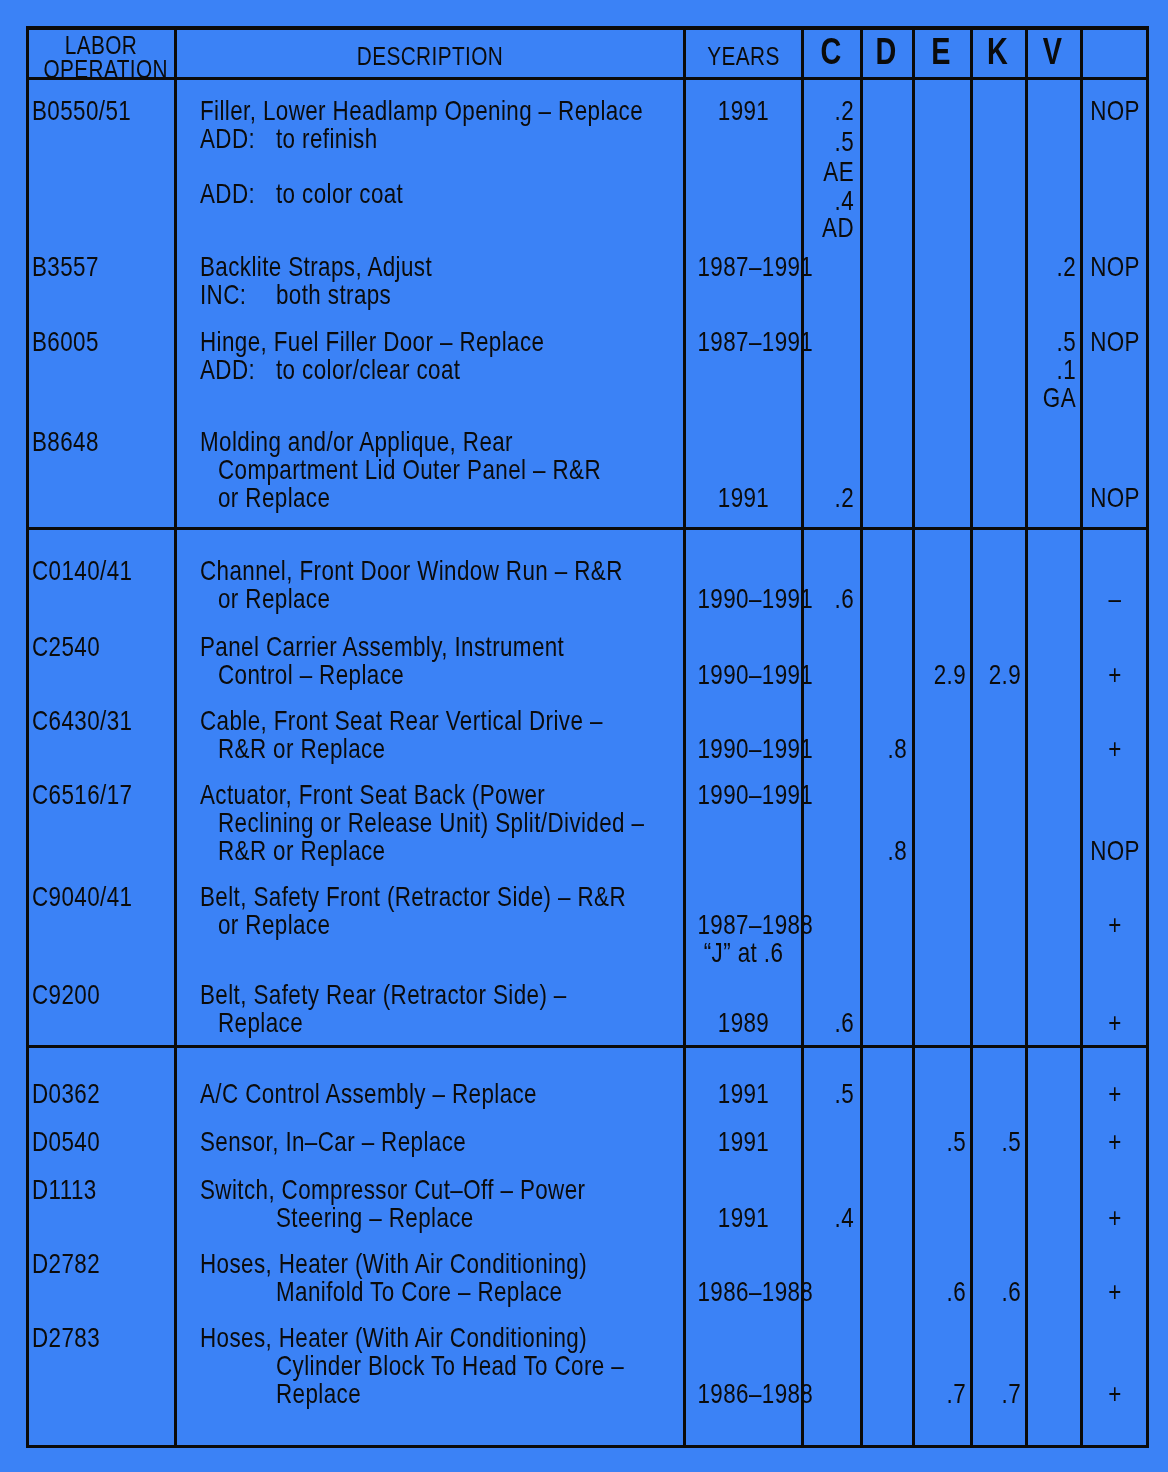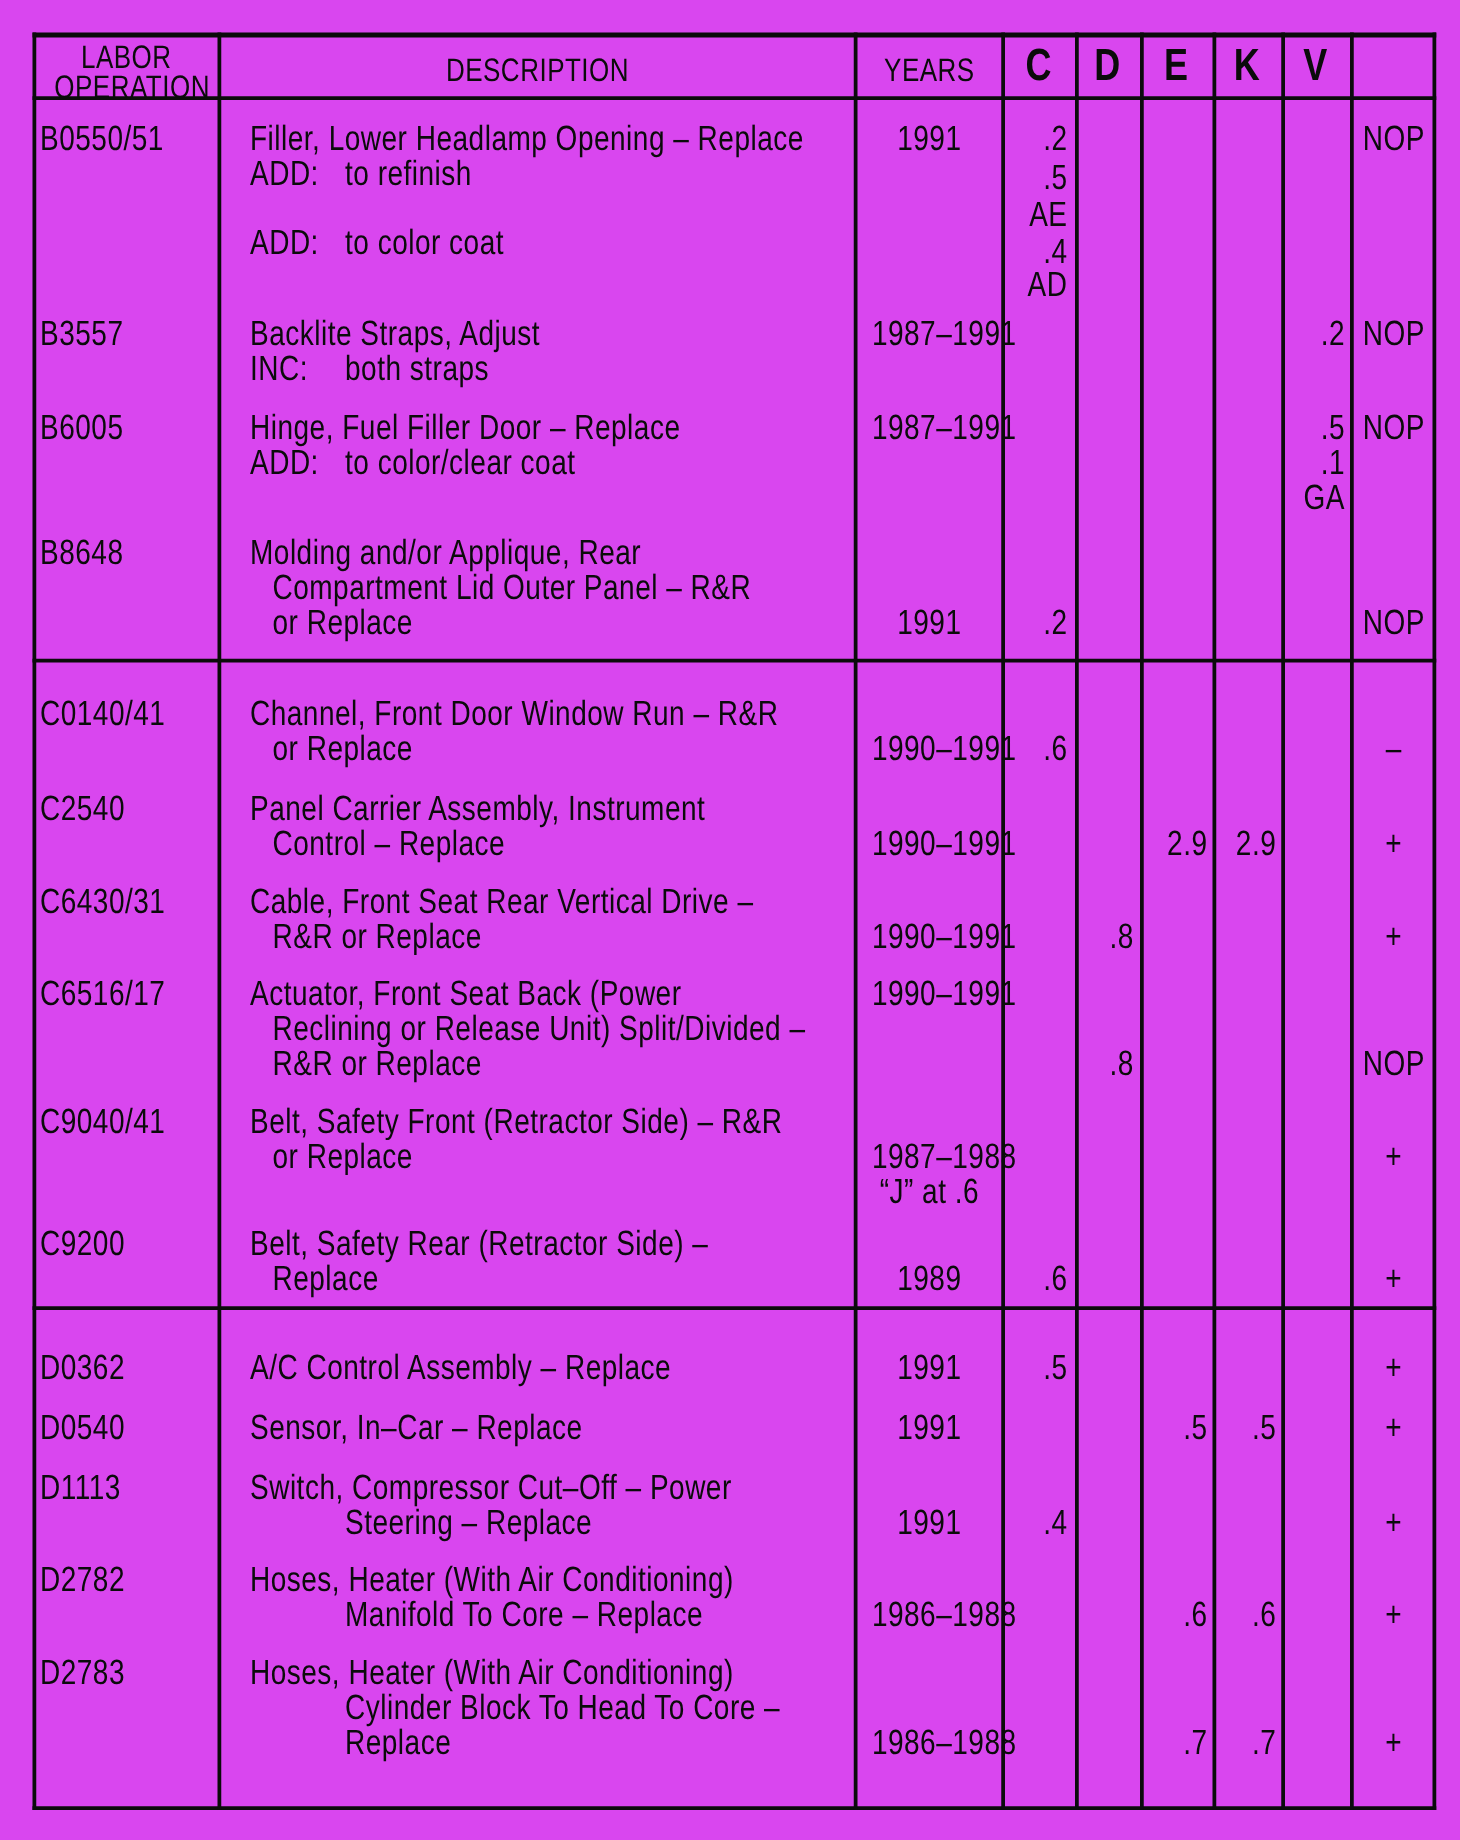--- a/index.html
+++ b/index.html
@@ -1,16 +1,16 @@
 <!DOCTYPE html>
 <html><head>
 <meta charset="utf-8">
 <style>
   html,body{margin:0;padding:0;background:#ffffff;}
-  .page{position:relative;width:1168px;height:1472px;background:#d946ef;overflow:hidden;
+  .page{position:relative;width:1168px;height:1472px;background:#3b82f6;overflow:hidden;
         font-family:"Liberation Sans",sans-serif;color:#0b0b0b;}
   .ln{position:absolute;background:#0b0b0b;}
   .t{position:absolute;font-size:28px;line-height:28px;white-space:nowrap;
      transform:scaleX(0.8);transform-origin:0 0;letter-spacing:0.5px;}
   .ctr{text-align:center;transform-origin:50% 0;}
   .rt{text-align:right;transform-origin:100% 0;}
   .hdr{font-size:26px;}
   .big{font-size:36px;font-weight:bold;line-height:36px;}
 </style>
 </head>

